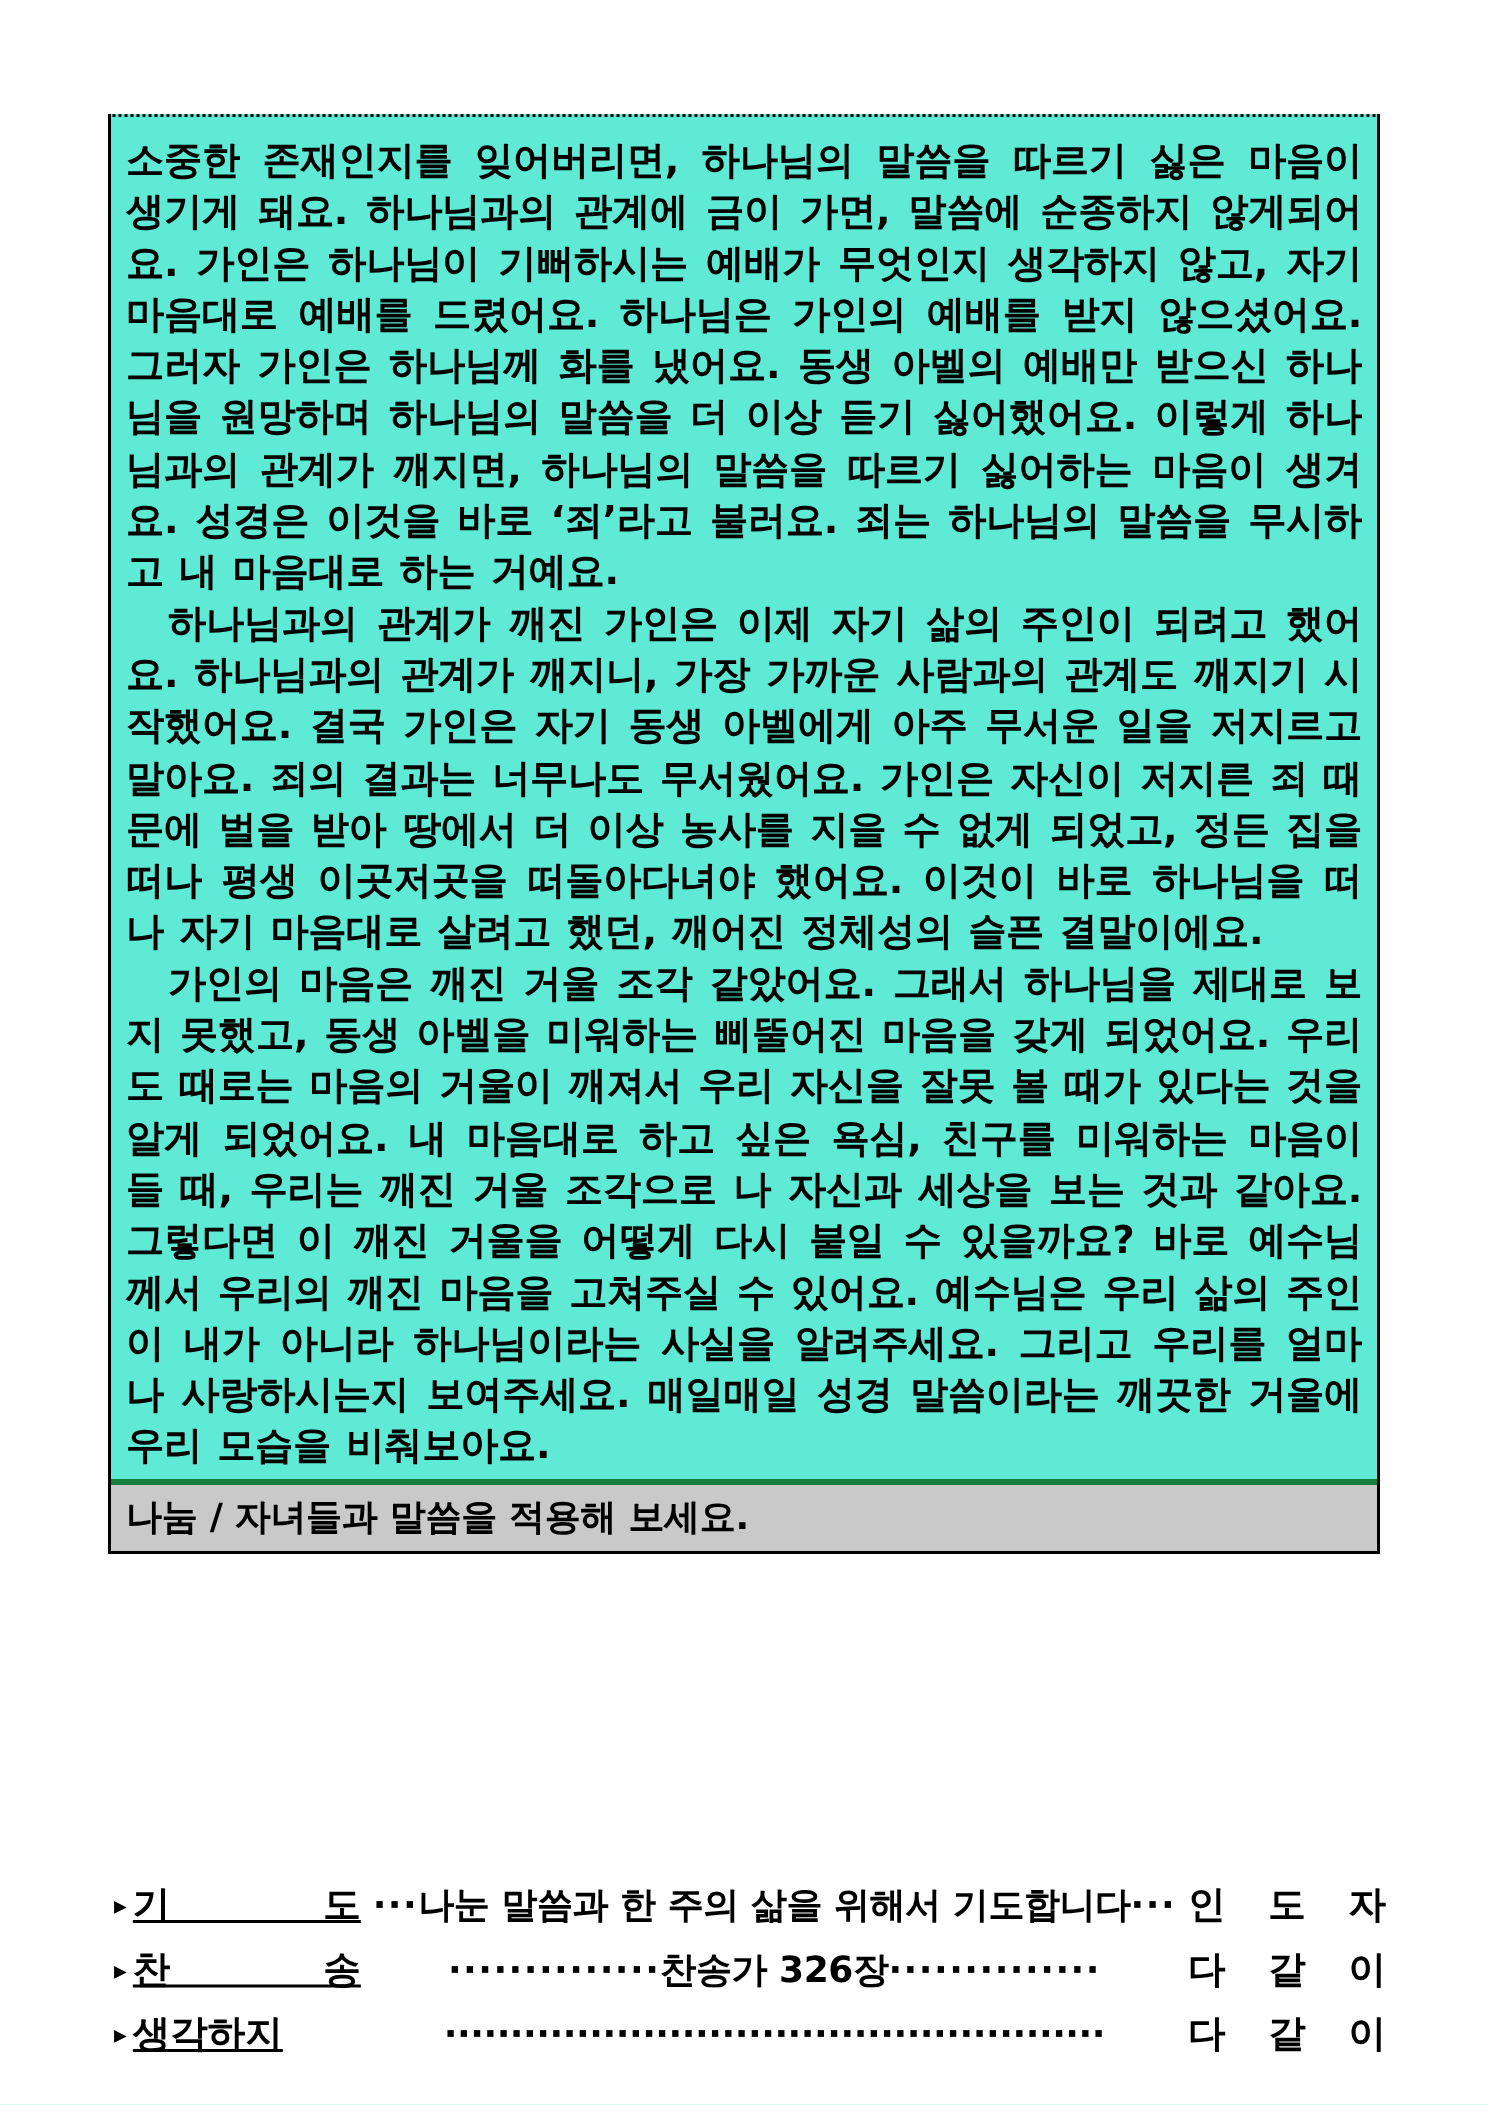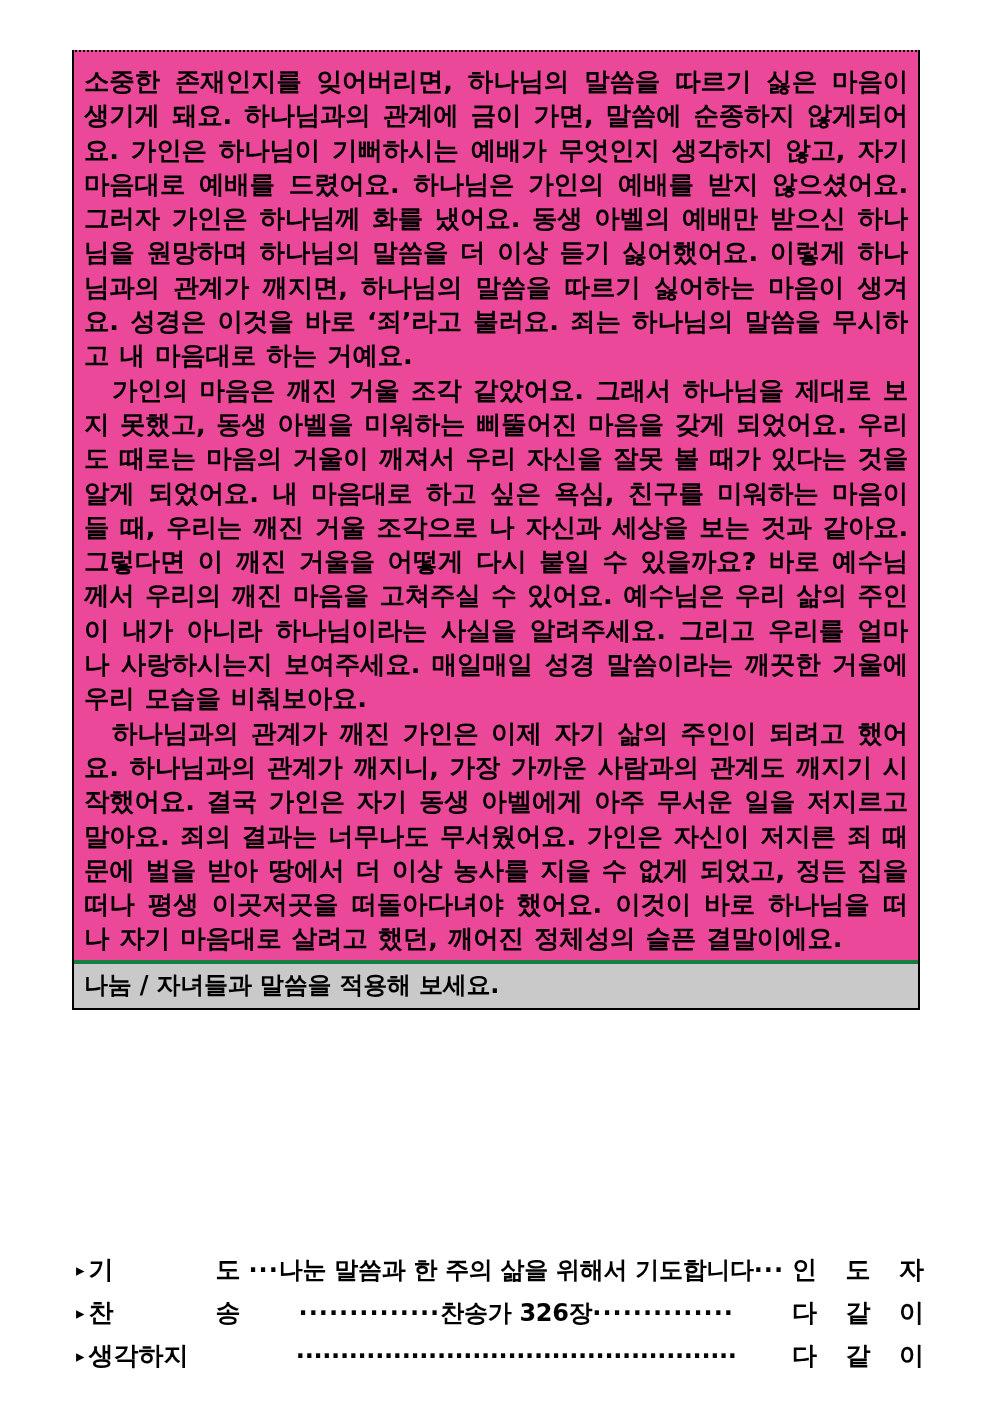--- a/index.html
+++ b/index.html
@@ -19,28 +19,28 @@
     position: relative;
     width: 992px;
     height: 1403px;
     box-sizing: border-box;
   }
 
   
   .content-box {
     position: absolute;
     left: 72px;
-    top: 50px;
+    top: 76px;
     width: 848px;
     box-sizing: border-box;
     border-left: 2px solid #000;
     border-right: 2px solid #000;
     border-bottom: 2px solid #000;
     border-top: 2px dotted #000;
-    background: #ec4899;
+    background: #5eead4;
   }
 
   .body-text {
     padding: 12px 10px 4px 10px;
   }
 
   p.para {
     margin: 0;
     font-size: 25.5px;
     font-weight: 700;
@@ -100,20 +100,21 @@
     flex: 0 0 auto;
     font-size: 17px;
     line-height: 1;
     margin-right: 4px;
     transform: translateY(-2px);
   }
   .o-label {
     flex: 0 0 auto;
     width: 152px;
     display: inline-block;
+    text-decoration: underline;
   }
   .o-label.spread {
     text-align: justify;
     text-align-last: justify;
   }
   .o-label.tight {
     letter-spacing: 0px;
   }
   .o-mid {
     flex: 1 1 auto;
@@ -137,22 +138,22 @@
 </style>
 </head>
 <body>
 
 <div class="page">
 
   <div class="content-box">
 
     <div class="body-text">
       <p class="para">소중한 존재인지를 잊어버리면, 하나님의 말씀을 따르기 싫은 마음이 생기게 돼요. 하나님과의 관계에 금이 가면, 말씀에 순종하지 않게되어요. 가인은 하나님이 기뻐하시는 예배가 무엇인지 생각하지 않고, 자기 마음대로 예배를 드렸어요. 하나님은 가인의 예배를 받지 않으셨어요. 그러자 가인은 하나님께 화를 냈어요. 동생 아벨의 예배만 받으신 하나님을 원망하며 하나님의 말씀을 더 이상 듣기 싫어했어요. 이렇게 하나님과의 관계가 깨지면, 하나님의 말씀을 따르기 싫어하는 마음이 생겨요. 성경은 이것을 바로 ‘죄’라고 불러요. 죄는 하나님의 말씀을 무시하고 내 마음대로 하는 거예요.</p>
+      <p class="para indent">하나님과의 관계가 깨진 가인은 이제 자기 삶의 주인이 되려고 했어요. 하나님과의 관계가 깨지니, 가장 가까운 사람과의 관계도 깨지기 시작했어요. 결국 가인은 자기 동생 아벨에게 아주 무서운 일을 저지르고 말아요. 죄의 결과는 너무나도 무서웠어요. 가인은 자신이 저지른 죄 때문에 벌을 받아 땅에서 더 이상 농사를 지을 수 없게 되었고, 정든 집을 떠나 평생 이곳저곳을 떠돌아다녀야 했어요. 이것이 바로 하나님을 떠나 자기 마음대로 살려고 했던, 깨어진 정체성의 슬픈 결말이에요.</p>
       <p class="para indent">가인의 마음은 깨진 거울 조각 같았어요. 그래서 하나님을 제대로 보지 못했고, 동생 아벨을 미워하는 삐뚤어진 마음을 갖게 되었어요. 우리도 때로는 마음의 거울이 깨져서 우리 자신을 잘못 볼 때가 있다는 것을 알게 되었어요. 내 마음대로 하고 싶은 욕심, 친구를 미워하는 마음이 들 때, 우리는 깨진 거울 조각으로 나 자신과 세상을 보는 것과 같아요. 그렇다면 이 깨진 거울을 어떻게 다시 붙일 수 있을까요? 바로 예수님께서 우리의 깨진 마음을 고쳐주실 수 있어요. 예수님은 우리 삶의 주인이 내가 아니라 하나님이라는 사실을 알려주세요. 그리고 우리를 얼마나 사랑하시는지 보여주세요. 매일매일 성경 말씀이라는 깨끗한 거울에 우리 모습을 비춰보아요.</p>
-      <p class="para indent">하나님과의 관계가 깨진 가인은 이제 자기 삶의 주인이 되려고 했어요. 하나님과의 관계가 깨지니, 가장 가까운 사람과의 관계도 깨지기 시작했어요. 결국 가인은 자기 동생 아벨에게 아주 무서운 일을 저지르고 말아요. 죄의 결과는 너무나도 무서웠어요. 가인은 자신이 저지른 죄 때문에 벌을 받아 땅에서 더 이상 농사를 지을 수 없게 되었고, 정든 집을 떠나 평생 이곳저곳을 떠돌아다녀야 했어요. 이것이 바로 하나님을 떠나 자기 마음대로 살려고 했던, 깨어진 정체성의 슬픈 결말이에요.</p>
     </div>
 
     <div class="gray-bar">나눔 / 자녀들과 말씀을 적용해 보세요.</div>
 
 
   </div>
 
   <div class="order-list">
 
     <div class="order-row">

